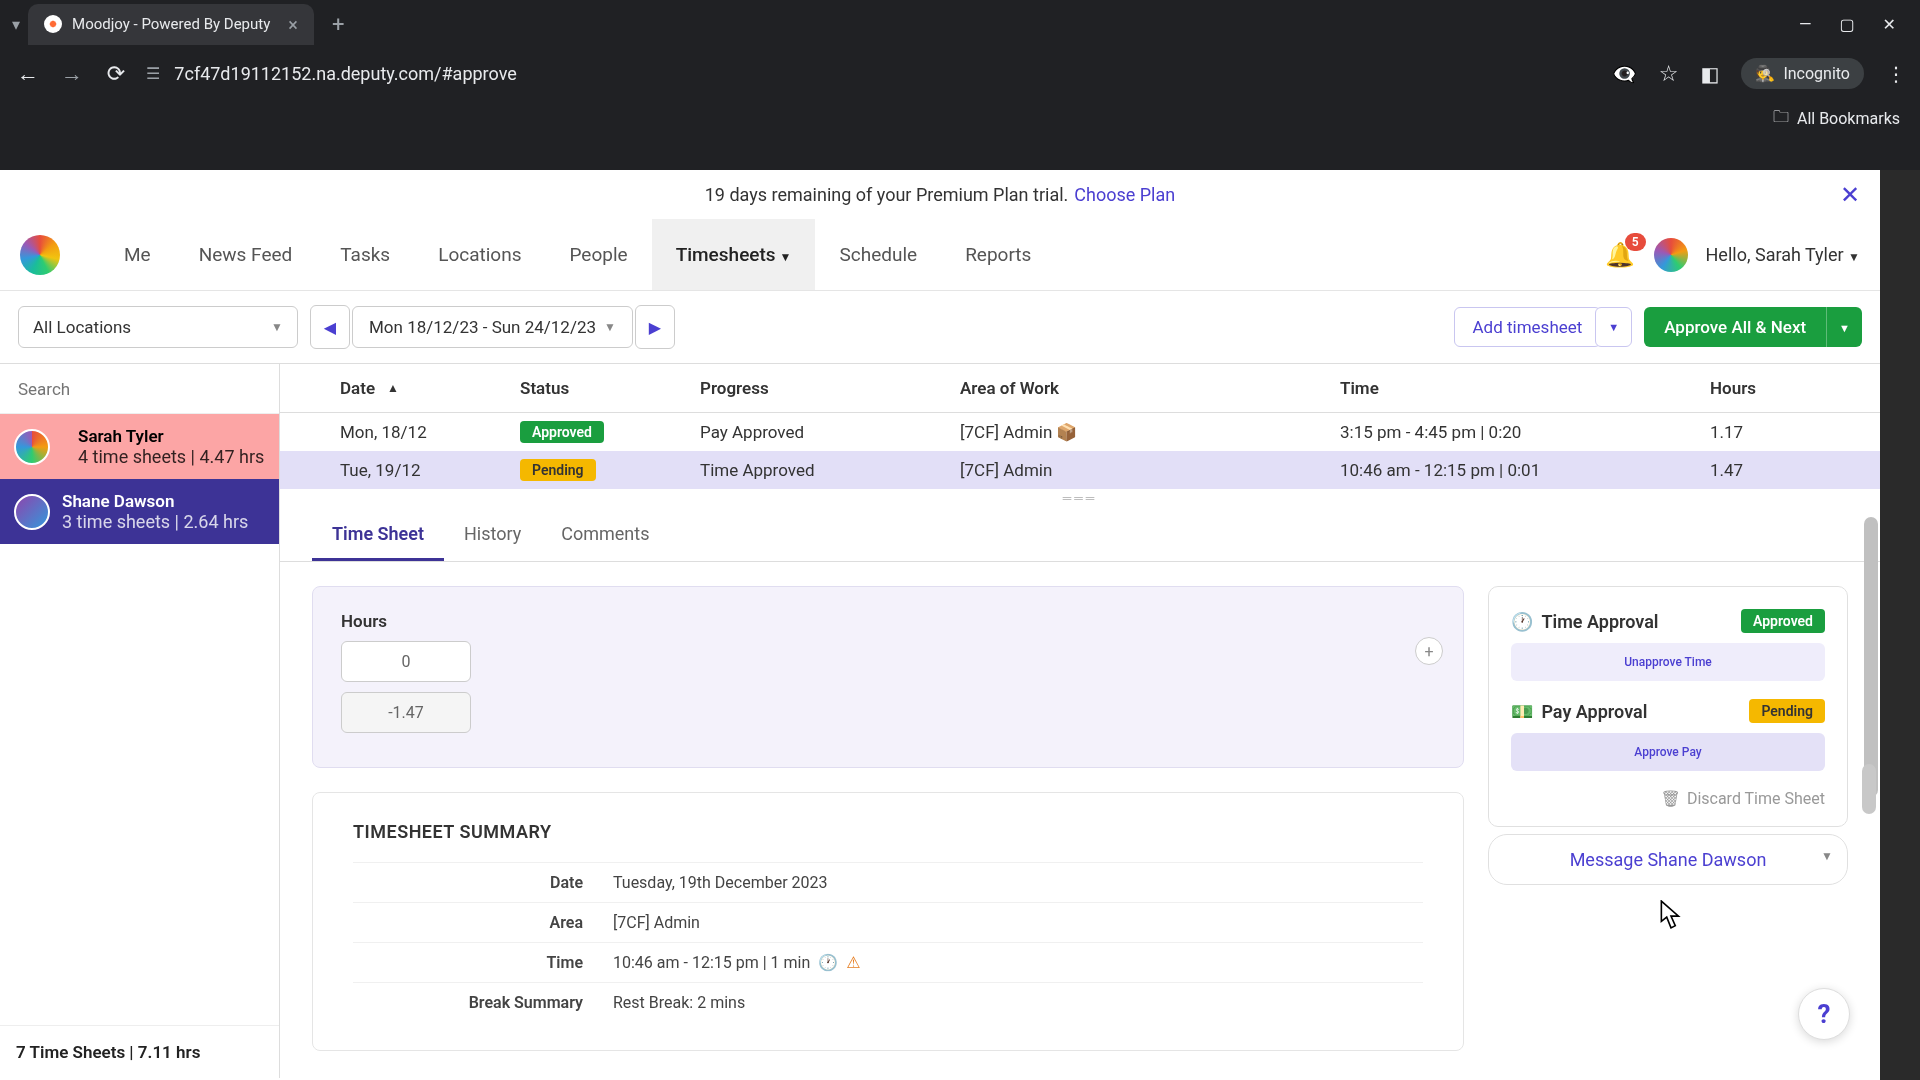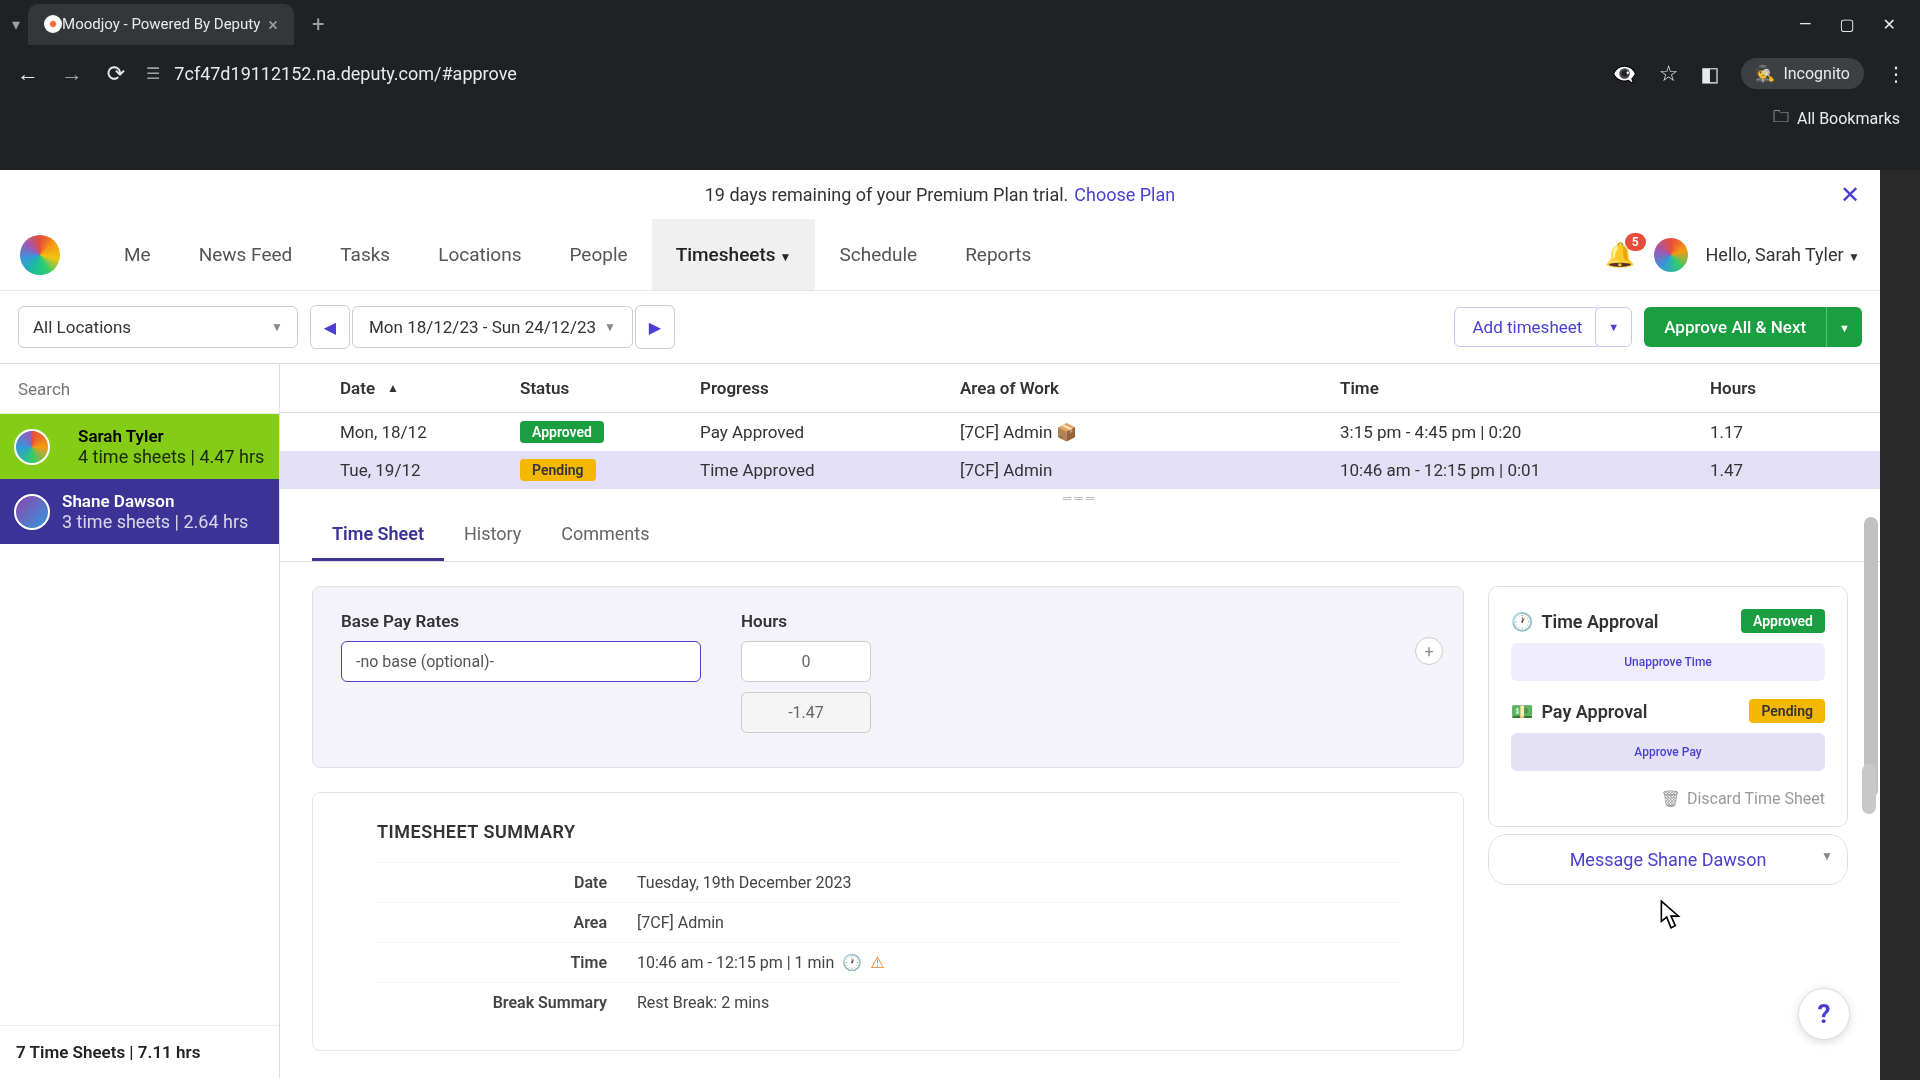--- a/index.html
+++ b/index.html
@@ -1,21 +1,21 @@
 <!DOCTYPE html>
 <html><head>
 <meta charset="utf-8">
 <style>
 * { margin: 0; padding: 0; box-sizing: border-box; font-family: -apple-system, BlinkMacSystemFont, "Segoe UI", Roboto, sans-serif; }
 body { background: #202124; width: 1920px; height: 1080px; overflow: hidden; position: relative; }
 
 
 .browser-chrome { background: #202124; }
 .tab-bar { display: flex; align-items: center; height: 48px; padding: 0 12px; gap: 8px; }
-.tab { display: flex; align-items: center; background: #35363a; border-radius: 10px 10px 0 0; padding: 10px 16px; color: #e8eaed; font-size: 15px; max-width: 300px; }
+.tab { display: flex; align-items: center; background: #35363a; border-radius: 10px 10px 0 0; padding: 10px 16px; gap: 10px; color: #e8eaed; font-size: 15px; max-width: 300px; }
 .tab-favicon { width: 18px; height: 18px; border-radius: 50%; background: radial-gradient(circle, #ff6b35 20%, #fff 30%); display:inline-block;}
 .tab-close { color: #9aa0a6; font-size: 18px; margin-left: 8px; cursor: pointer; }
 .new-tab { color: #9aa0a6; font-size: 22px; padding: 0 10px; cursor: pointer; }
 .window-controls { margin-left: auto; display: flex; gap: 28px; color: #e8eaed; font-size: 16px; padding-right: 12px; }
 .window-controls span { cursor: pointer; }
 
 .nav-bar { display: flex; align-items: center; padding: 10px 14px; gap: 16px; }
 .nav-btn { color: #9aa0a6; font-size: 22px; width: 28px; text-align: center; cursor: pointer; }
 .nav-btn.active { color: #e8eaed; }
 .url-area { display:flex; align-items:center; gap:14px; flex:1; }
@@ -56,21 +56,21 @@
 .btn-outline { border: 1px solid #c9c6f0; background: #fff; color: #4b3fd1; padding: 0 18px; border-radius: 6px; font-size: 17px; cursor: pointer; display:flex; align-items:center; gap:6px;}
 .btn-outline-split { border-left:1px solid #c9c6f0; padding:10px 12px; margin-left:-6px;}
 .btn-green { background: #1a9e3f; color: #fff; border: none; padding: 10px 20px; border-radius: 6px 0 0 6px; font-size: 17px; cursor: pointer; font-weight:500;}
 .btn-green-caret { background: #1a9e3f; color: #fff; border: none; padding: 10px 12px; border-radius: 0 6px 6px 0; cursor: pointer; border-left:1px solid rgba(255,255,255,0.3);}
 
 
 .workspace { display: flex; height: calc(100% - 72px - 52px - 72px); }
 .sidebar { width: 280px; border-right: 1px solid #ddd; display: flex; flex-direction: column; background:#fff;}
 .search-row { padding: 14px 18px; font-size: 18px; color: #999; border-bottom: 1px solid #eee; }
 .emp-item { display: flex; align-items: center; gap: 12px; padding: 12px 14px; cursor: pointer; }
-.emp-item.sel { background: #84cc16; gap: 28px; }
+.emp-item.sel { background: #fca5a5; gap: 28px; }
 .emp-item.alt { background: #3d3396; color: #fff; }
 .emp-avatar { width: 36px; height: 36px; border-radius: 50%; background: conic-gradient(#e74c3c,#f39c12,#2ecc71,#3498db,#9b59b6); flex-shrink:0; border:2px solid #fff;}
 .emp-avatar.purple { background: linear-gradient(135deg,#8e44ad,#3498db); }
 .emp-name { font-size: 17px; font-weight: 600; }
 .emp-meta { font-size: 18px; opacity: 0.8; }
 .sidebar-footer { margin-top: auto; padding: 16px; font-size: 17px; font-weight: 600; color: #222; border-top:1px solid #eee;}
 
 .main { flex: 1; display: flex; flex-direction: column; overflow: hidden; position:relative;}
 .table-head { display: flex; padding: 14px 0; border-bottom: 1px solid #ddd; font-size: 17px; font-weight: 600; color: #333; background:#fff;}
 .col-date { width: 240px; padding-left: 60px; display:flex; align-items:center; gap:12px;}
@@ -99,21 +99,21 @@
 .detail-left { flex: 1; }
 .detail-right { width: 360px; }
 
 .pay-card { background: #f4f2fb; border: 1px solid #e0ddf0; border-radius: 8px; padding: 24px 28px; margin-bottom: 24px; position:relative;}
 .pay-card-row { display: flex; gap: 40px; align-items: flex-start; }
 .pay-label { font-size: 17px; font-weight: 600; color: #333; margin-bottom: 10px; }
 .pay-input { border: 1px solid #4b3fd1; border-radius: 6px; padding: 10px 14px; font-size: 16px; width: 360px; background:#fff; color:#555;}
 .hours-input { border: 1px solid #ccc; border-radius: 6px; padding: 10px 14px; font-size: 16px; width: 130px; background:#fff; text-align:center; margin-bottom:10px; color:#666;}
 .plus-btn { position:absolute; right:20px; top:50px; width:28px; height:28px; border:1px solid #ccc; border-radius:50%; display:flex; align-items:center; justify-content:center; color:#888; cursor:pointer; background:#fff;}
 
-.summary-card { border: 1px solid #e5e5e5; border-radius: 8px; padding: 28px 64px; }
+.summary-card { border: 1px solid #e5e5e5; border-radius: 8px; padding: 28px 40px; }
 .summary-title { font-size: 18px; font-weight: 600; letter-spacing: 0.5px; color: #333; margin-bottom: 20px; }
 .summary-row { display: flex; padding: 10px 0; font-size: 16px; border-top: 1px solid #f0f0f0; }
 .summary-key { width: 260px; text-align: right; padding-right: 30px; font-weight: 600; color: #444; }
 .summary-val { color: #444; display:flex; align-items:center; gap:8px;}
 .warn-icon { color:#e67e22; }
 .clock-icon { color:#888; }
 
 .side-card { border: 1px solid #e0e0e0; border-radius: 10px; padding: 22px 22px 18px; }
 .btn-approve { width: 100%; background: #1a9e3f; color: #fff; border: none; border-radius: 8px; padding: 14px; font-size: 19px; font-weight: 600; cursor: pointer; margin-bottom: 20px; }
 .approval-row { display: flex; align-items: center; justify-content: space-between; margin-bottom: 10px; }
@@ -292,24 +292,20 @@
           <div class="tab-btn active">Time Sheet</div>
           <div class="tab-btn">History</div>
           <div class="tab-btn">Comments</div>
         </div>
 
         <div class="detail-body">
           <div class="detail-left">
             <div class="pay-card">
               <div class="pay-card-row">
                 <div>
-                  <div class="pay-label">Base Pay Rates</div>
-                  <input class="pay-input" value="-no base (optional)-" style="">
-                </div>
-                <div>
                   <div class="pay-label">Hours</div>
                   <input class="hours-input" value="0" style="">
                   <div class="hours-input" style="background:#f5f5f5;">-1.47</div>
                 </div>
               </div>
               <div class="plus-btn">
                   <span>+</span>
                 </div>
             </div>
 

